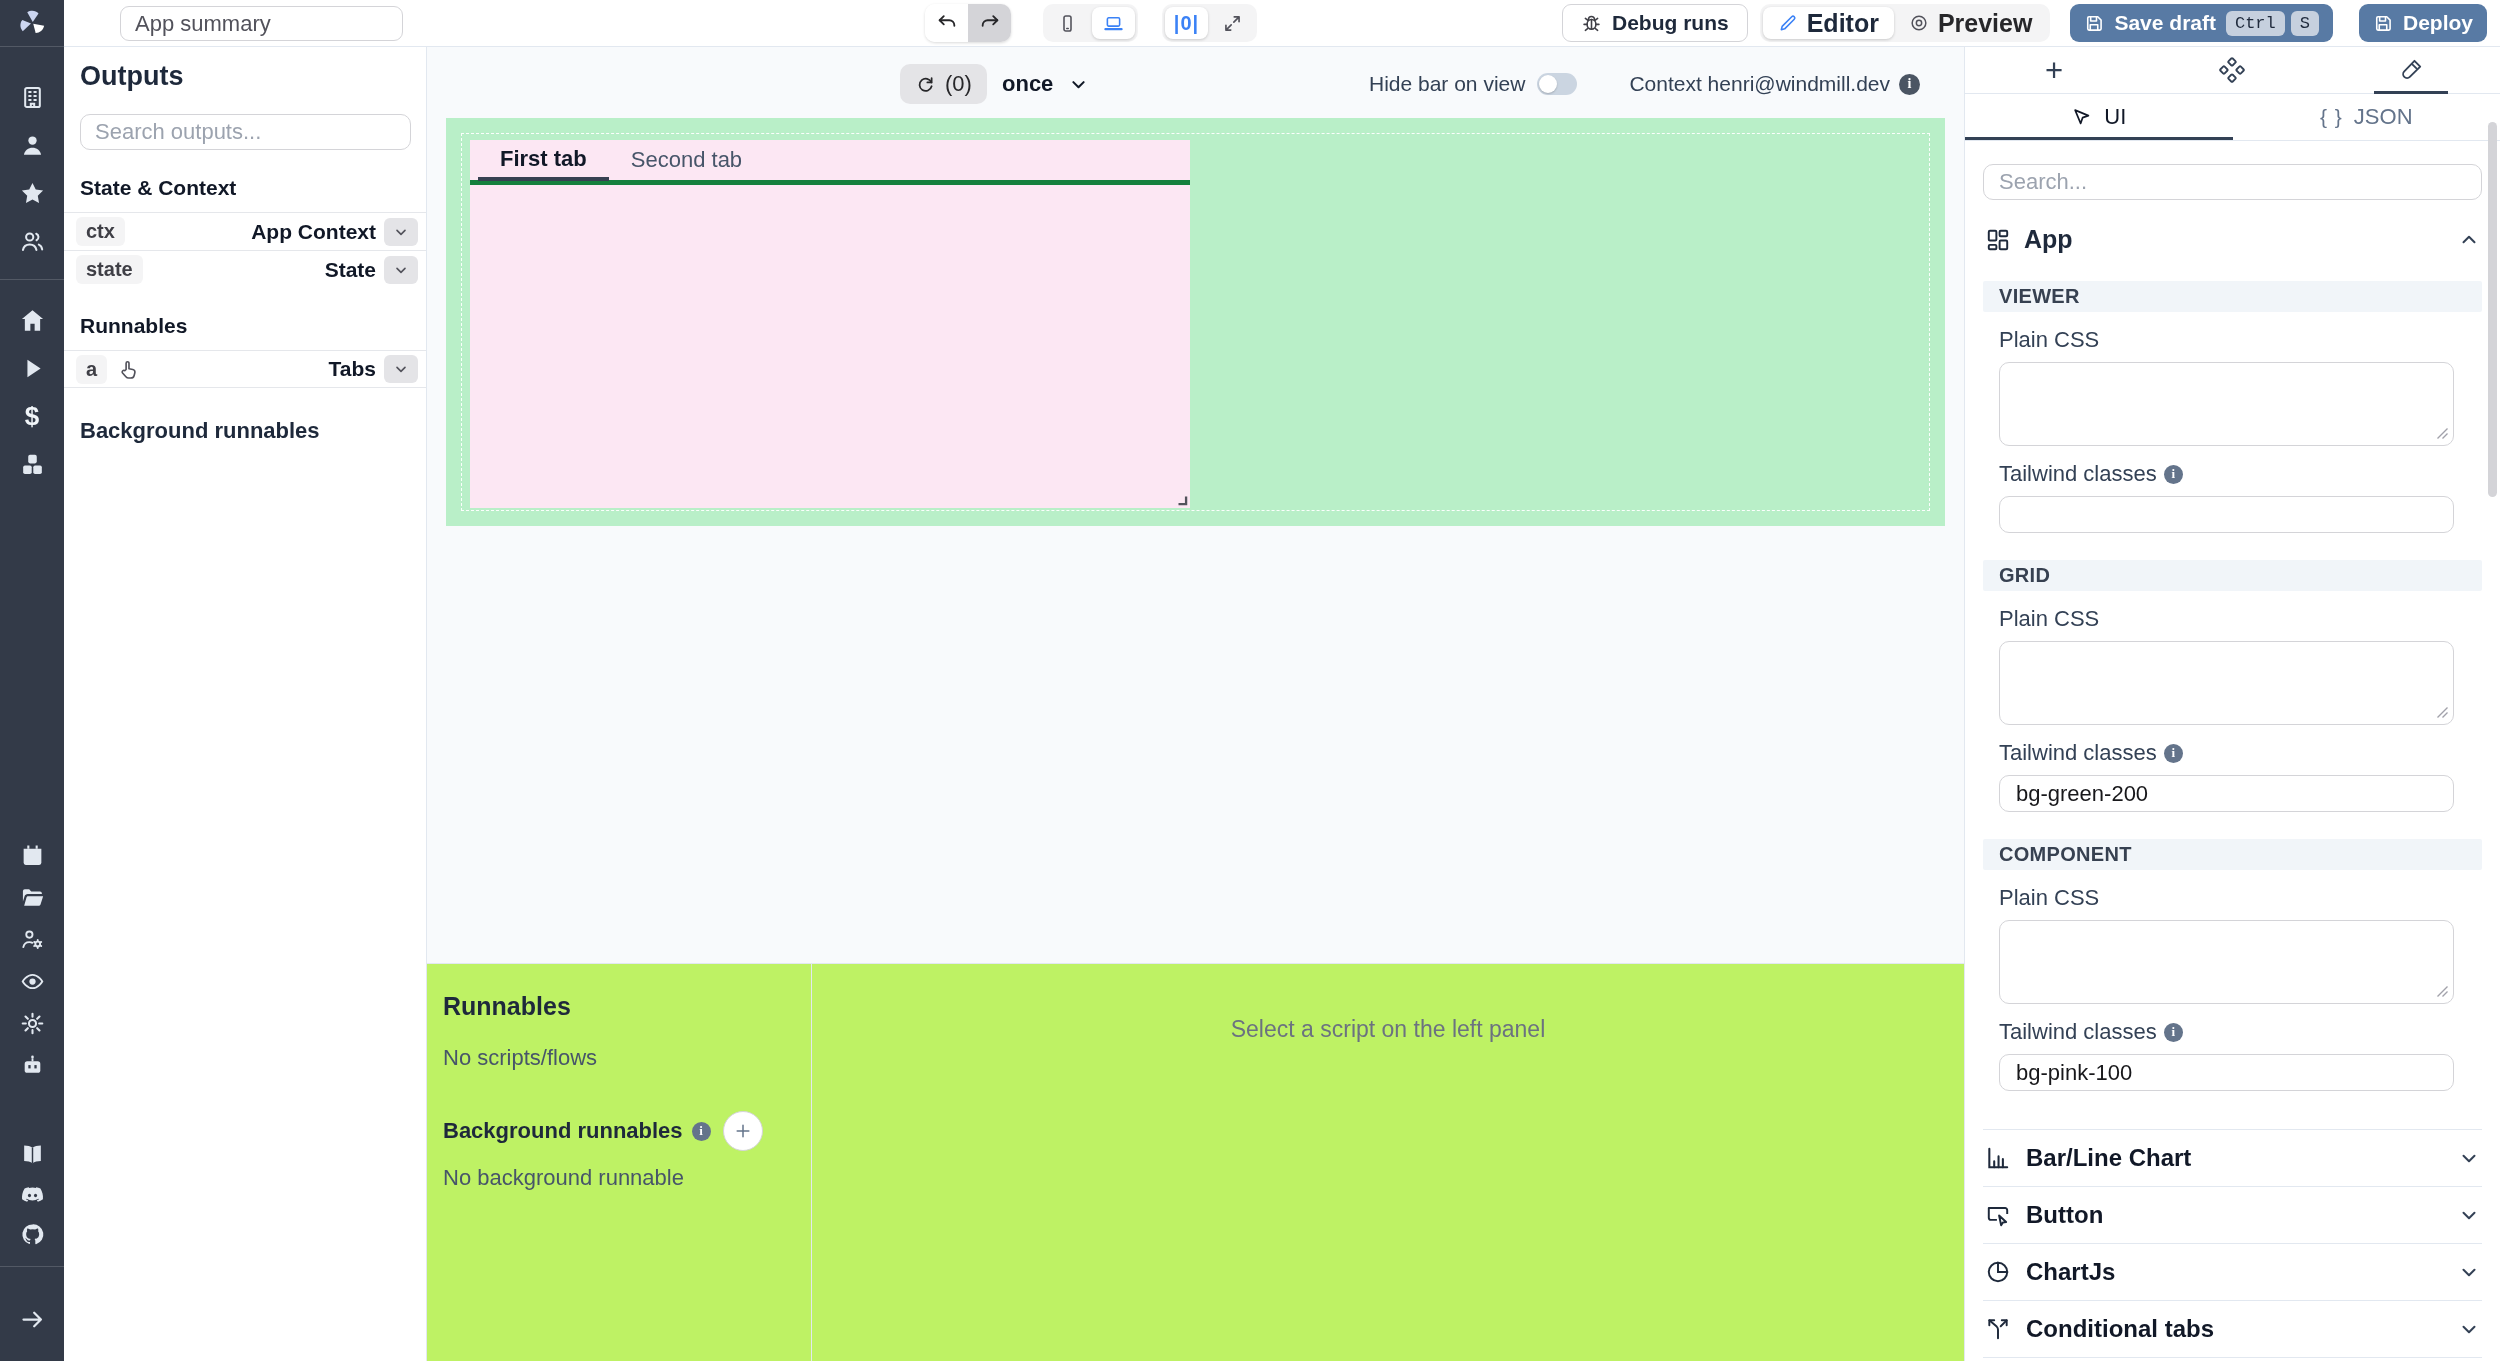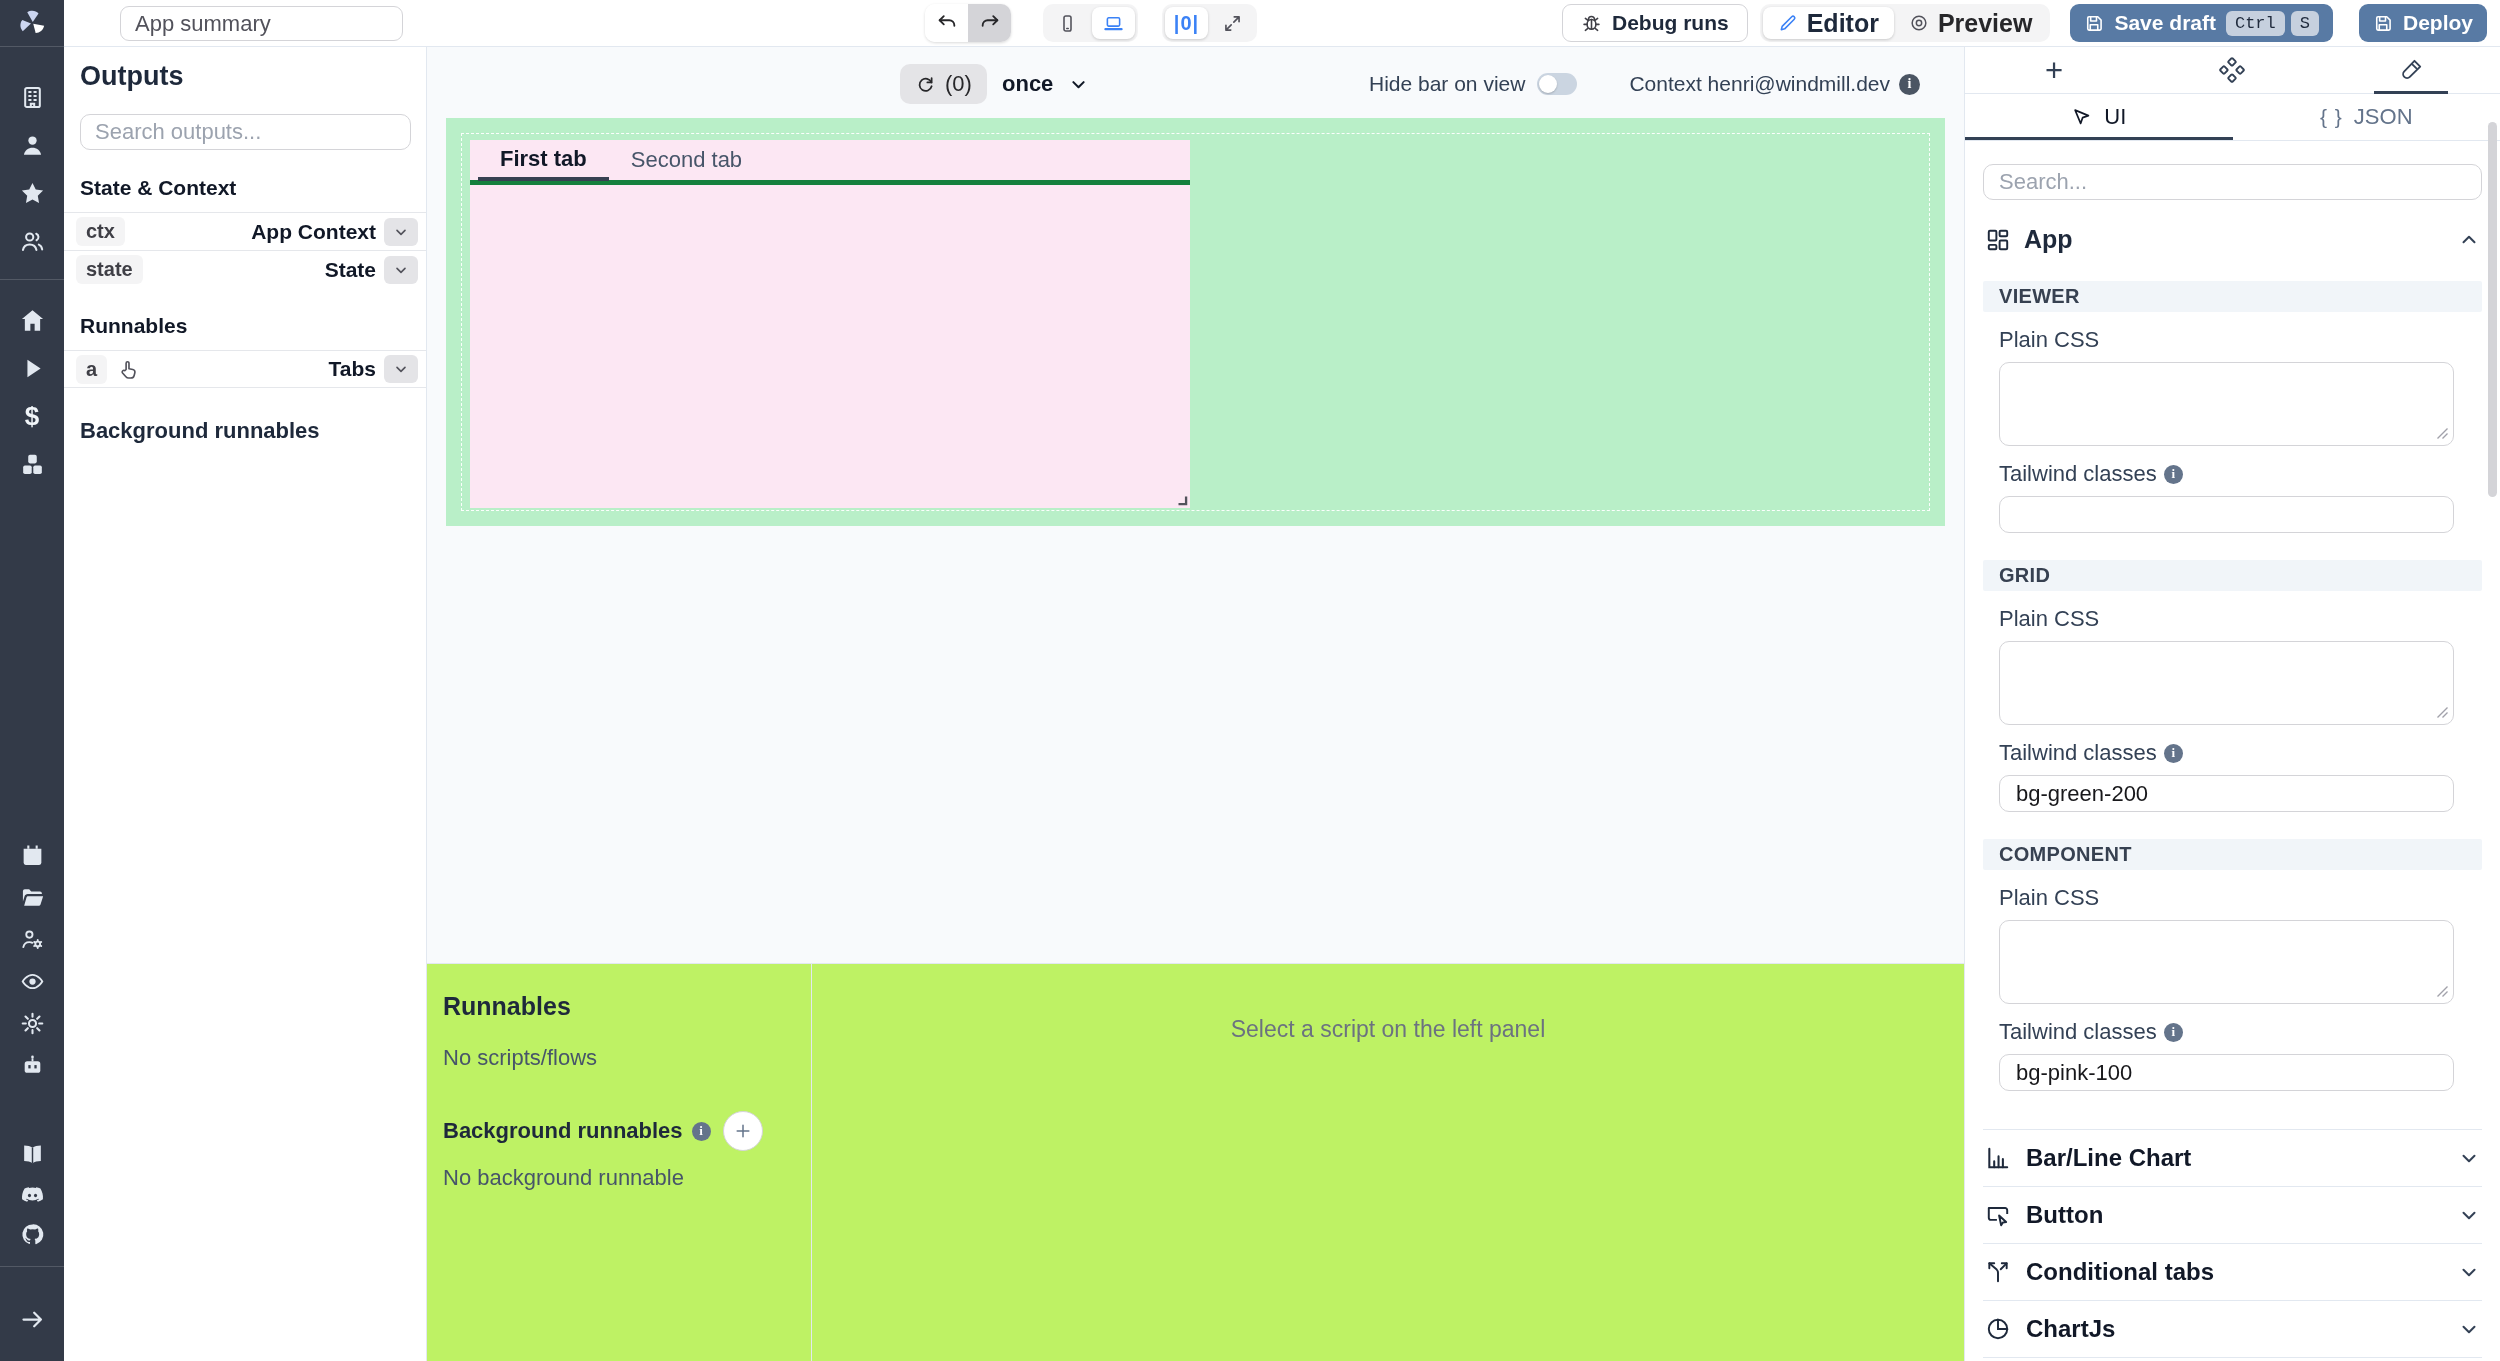--- a/index.html
+++ b/index.html
@@ -643,46 +643,46 @@
                 <path d="M13 12.5l6.5 6-3 .4-1.6 2.6z"></path>
               </svg>
               <span class="comp-label">Button</span>
               <span class="chev">
                 <svg viewBox="0 0 24 24" fill="none" stroke="currentColor" stroke-width="2.2" stroke-linecap="round" stroke-linejoin="round">
                     <path d="M6 9.5l6 6 6-6"></path>
                   </svg>
               </span>
             </div>
             <div class="comp-row">
+              <svg class="c-ico" viewBox="0 0 24 24" fill="none" stroke="currentColor" stroke-width="1.8" stroke-linecap="round">
+                <path d="M12 3.5a8.5 8.5 0 1 0 8.5 8.5"></path>
+                  <path d="M12 3.5V12h8.5A8.5 8.5 0 0 0 12 3.5z"></path>
+              </svg>
+              <span class="comp-label">ChartJs</span>
+              <span class="chev">
+                <svg viewBox="0 0 24 24" fill="none" stroke="currentColor" stroke-width="2.2" stroke-linecap="round" stroke-linejoin="round">
+                    <path d="M6 9.5l6 6 6-6"></path>
+                  </svg>
+              </span>
+            </div>
+            <div class="comp-row">
               <svg class="c-ico" viewBox="0 0 24 24" fill="none" stroke="currentColor" stroke-width="1.8" stroke-linecap="round" stroke-linejoin="round">
                 <path d="M15.5 4h4.5v4.5"></path>
                   <path d="M8.5 4H4v4.5"></path>
                   <path d="M12 20.5v-7.8a4 4 0 0 0-1.2-2.9L4 4"></path>
                   <path d="M14.5 9.5 20 4"></path>
               </svg>
               <span class="comp-label">Conditional tabs</span>
               <span class="chev">
                 <svg viewBox="0 0 24 24" fill="none" stroke="currentColor" stroke-width="2.2" stroke-linecap="round" stroke-linejoin="round">
                     <path d="M6 9.5l6 6 6-6"></path>
                   </svg>
               </span>
             </div>
             <div class="comp-row">
-              <svg class="c-ico" viewBox="0 0 24 24" fill="none" stroke="currentColor" stroke-width="1.8" stroke-linecap="round">
-                <path d="M12 3.5a8.5 8.5 0 1 0 8.5 8.5"></path>
-                  <path d="M12 3.5V12h8.5A8.5 8.5 0 0 0 12 3.5z"></path>
-              </svg>
-              <span class="comp-label">ChartJs</span>
-              <span class="chev">
-                <svg viewBox="0 0 24 24" fill="none" stroke="currentColor" stroke-width="2.2" stroke-linecap="round" stroke-linejoin="round">
-                    <path d="M6 9.5l6 6 6-6"></path>
-                  </svg>
-              </span>
-            </div>
-            <div class="comp-row">
               
               
               
             </div>
           </div>
         </div>
 
         <div class="rp-scrollbar-thumb"></div>
       </aside>
 

